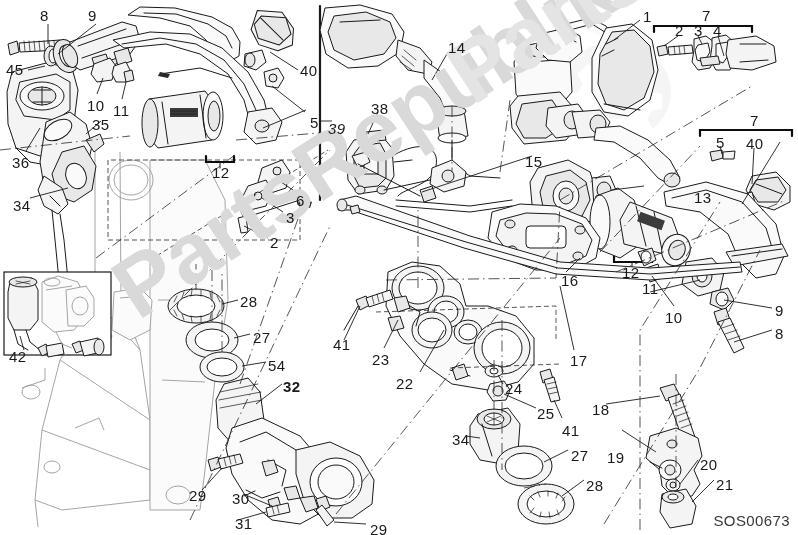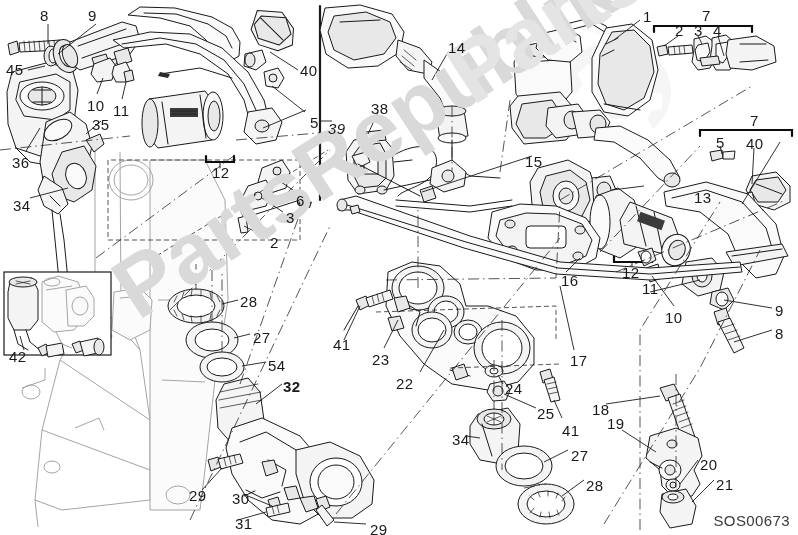--- a/index.html
+++ b/index.html
@@ -619,21 +619,21 @@
     <div class="partnum" style="left: 333px; top: 337px;">41</div>
     <div class="partnum" style="left: 372px; top: 352px;">23</div>
     <div class="partnum" style="left: 396px; top: 376px;">22</div>
     <div class="partnum" style="left: 505px; top: 381px; text-align: center;">24</div>
     <div class="partnum" style="left: 537px; top: 406px;">25</div>
     <div class="partnum" style="left: 562px; top: 423px;">41</div>
     <div class="partnum" style="left: 452px; top: 432px;">34</div>
     <div class="partnum" style="left: 571px; top: 448px;">27</div>
     <div class="partnum" style="left: 586px; top: 478px;">28</div>
     <div class="partnum" style="left: 592px; top: 402px;">18</div>
-    <div class="partnum" style="left: 607px; top: 416px; text-align: right;">19</div>
+    <div class="partnum" style="left: 607px; top: 450px; text-align: right;">19</div>
     <div class="partnum" style="left: 700px; top: 457px;">20</div>
     <div class="partnum" style="left: 716px; top: 477px;">21</div>
     <div class="partnum" style="left: 189px; top: 488px;">29</div>
     <div class="partnum" style="left: 232px; top: 491px;">30</div>
     <div class="partnum" style="left: 235px; top: 516px;">31</div>
     <div class="partnum" style="left: 370px; top: 522px;">29</div>
     <div class="partnum" style="left: 9px; top: 349px;">42</div>
   </div>
 
 <div id="code">SOS00673</div>

